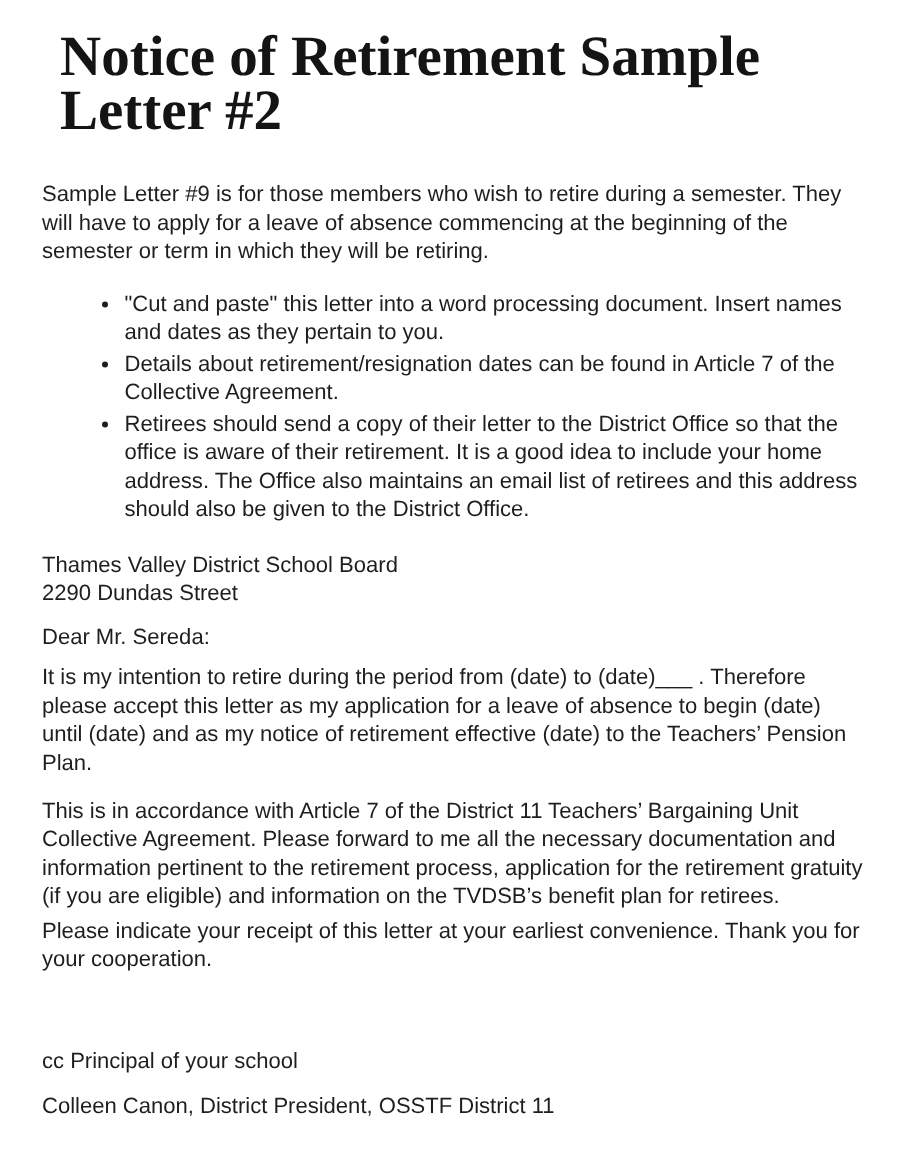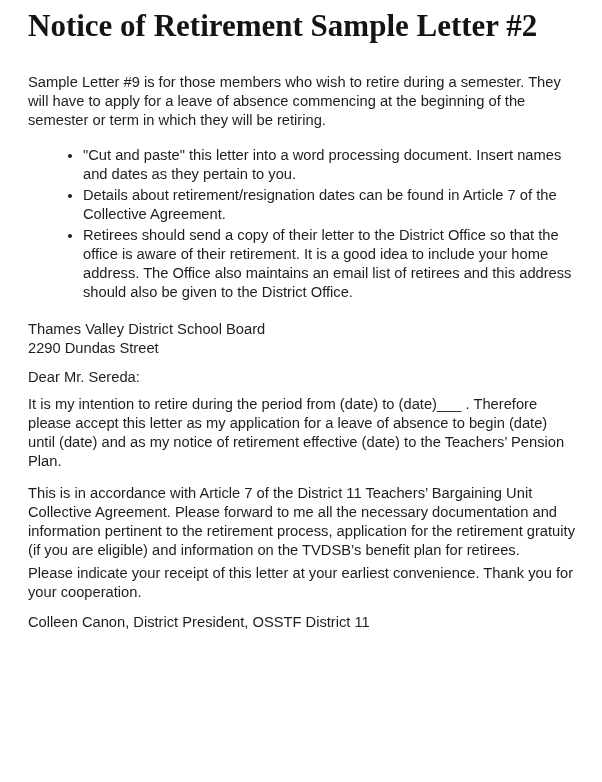--- a/index.html
+++ b/index.html
@@ -14,24 +14,24 @@
     background: #ffffff;
     box-sizing: border-box;
     padding: 8px 27px 0 28px;
     overflow: hidden;
     font-family: "Liberation Sans", "DejaVu Sans", sans-serif;
     font-size: 14.7px;
     line-height: 19px;
     color: #1e1e1e;
   }
   .doc-title {
-    margin: 0;
+    margin: 12px;
     font-family: "Liberation Serif", "DejaVu Serif", serif;
     font-weight: bold;
-    font-size: 31px;
+    font-size: 38px;
     line-height: 36px;
     letter-spacing: 0px;
     color: #141414;
   }
   .intro {
     margin: 29px 0 0 0;
   }
   .bullet-list {
     margin: 16px 0 0 0;
     padding: 0 0 0 55px;
@@ -90,16 +90,17 @@
 
   <p class="salutation">Dear Mr. Sereda:</p>
 
   <p class="body-para-1">It is my intention to retire during the period from (date) to (date)___ . Therefore please accept this letter as my application for a leave of absence to begin (date) until (date) and as my notice of retirement effective (date) to the Teachers’ Pension Plan.</p>
 
   <p class="body-para-2">This is in accordance with Article 7 of the District 11 Teachers’ Bargaining Unit Collective Agreement. Please forward to me all the necessary documentation and information pertinent to the retirement process, application for the retirement gratuity (if you are eligible) and information on the TVDSB’s benefit plan for retirees.</p>
 
   <p class="body-para-3">Please indicate your receipt of this letter at your earliest convenience. Thank you for your cooperation.</p>
 
 
+  <p class="cc-line">cc Principal of your school</p>
 
   <p class="signature-line">Colleen Canon, District President, OSSTF District 11</p>
 
 </div>
 
 </body></html>

